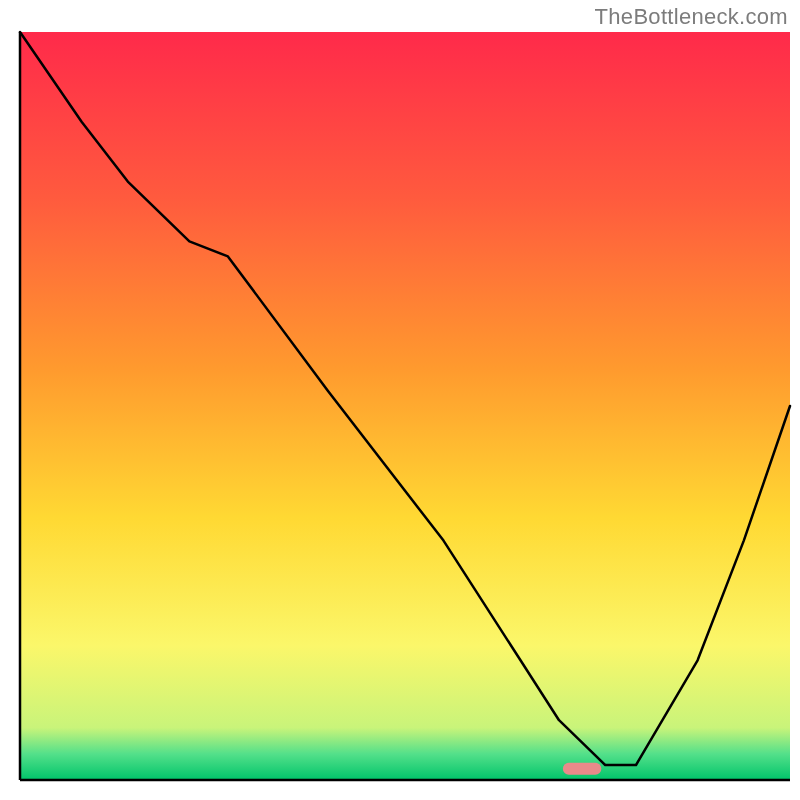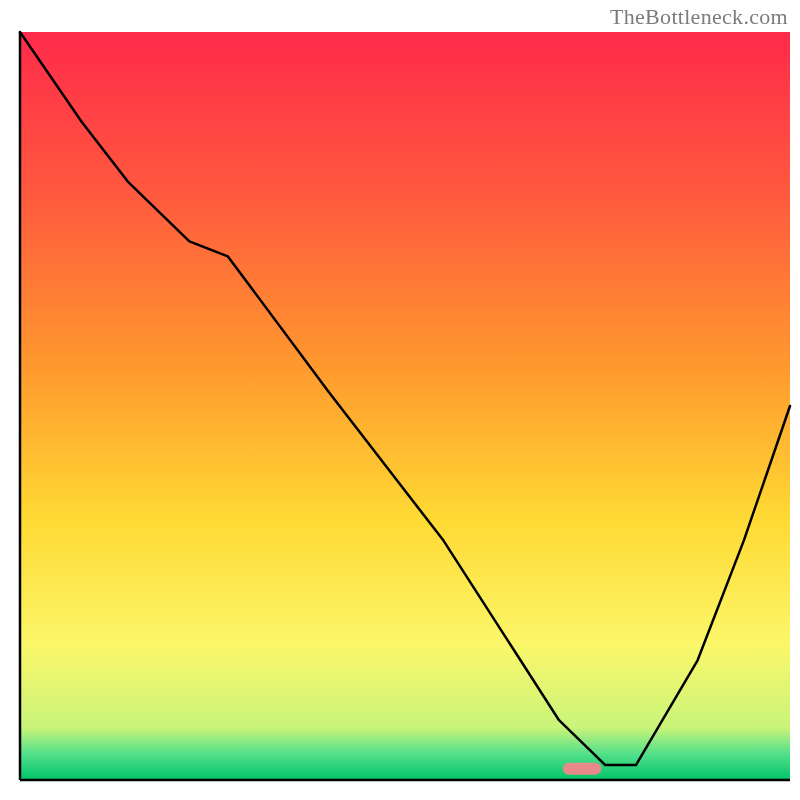--- a/index.html
+++ b/index.html
@@ -7,21 +7,20 @@
     padding: 0;
     width: 800px;
     height: 800px;
     background: #ffffff;
     font-family: Arial, Helvetica, sans-serif;
   }
   .wrapper {
     position: relative;
     width: 800px;
     height: 800px;
-    font-family: Liberation Serif, serif;
   }
   .watermark {
     position: absolute;
     top: 4px;
     right: 12px;
     color: #7c7c7c;
     font-size: 22px;
     font-weight: 500;
     letter-spacing: 0.3px;
     z-index: 3;

